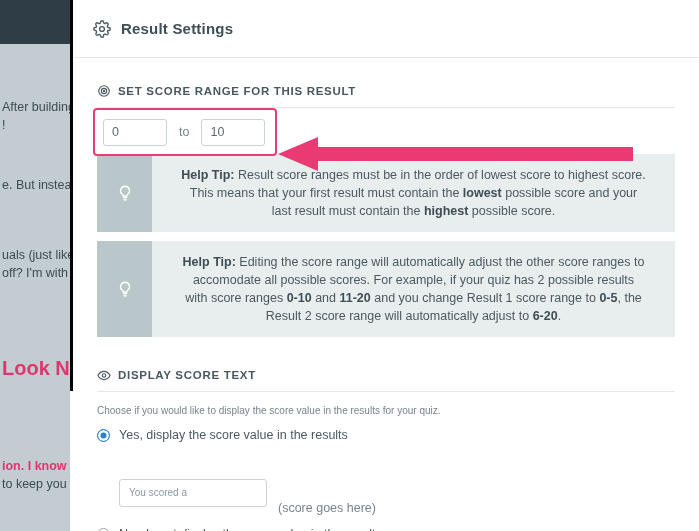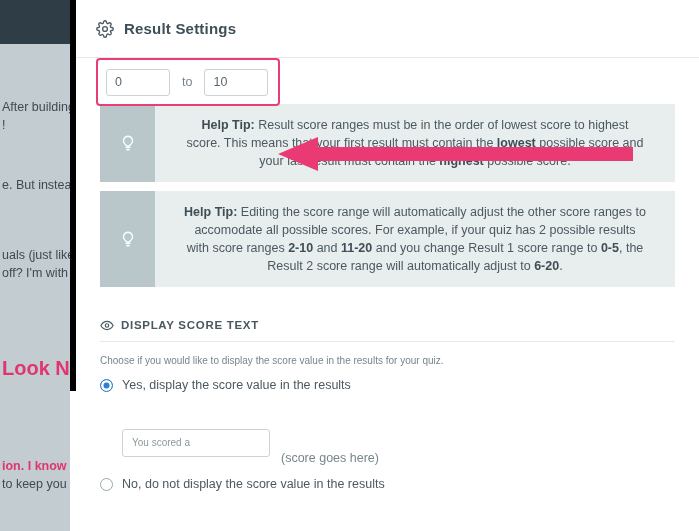--- a/index.html
+++ b/index.html
@@ -54,21 +54,21 @@
     color: #e0356f;
   }
 
   
   .panel {
     position: absolute;
     left: 70px; top: 0;
     width: 629px;
     height: 391px;
     background: #ffffff;
-    border-left: 6px solid #000000;
+    border-left: 3px solid #000000;
   }
   .panel-header {
     height: 58px;
     border-bottom: 1px solid #e6e9eb;
     display: flex;
     align-items: center;
     padding-left: 20px;
   }
   .panel-header .gear {
     width: 18px; height: 18px;
@@ -263,20 +263,30 @@
         <svg width="18" height="18" viewBox="0 0 24 24" fill="none" stroke="currentColor" stroke-width="1.8">
           <circle cx="12" cy="12" r="3.2"></circle>
           <path d="M19.4 14.5a1.6 1.6 0 0 0 .32 1.77l.06.06a2 2 0 1 1-2.83 2.83l-.06-.06a1.6 1.6 0 0 0-1.77-.32 1.6 1.6 0 0 0-1 1.47V21a2 2 0 1 1-4 0v-.11a1.6 1.6 0 0 0-1.05-1.46 1.6 1.6 0 0 0-1.77.32l-.06.06a2 2 0 1 1-2.83-2.83l.06-.06A1.6 1.6 0 0 0 4.6 15a1.6 1.6 0 0 0-1.47-1H3a2 2 0 1 1 0-4h.11a1.6 1.6 0 0 0 1.46-1.05 1.6 1.6 0 0 0-.32-1.77l-.06-.06a2 2 0 1 1 2.83-2.83l.06.06a1.6 1.6 0 0 0 1.77.32H9a1.6 1.6 0 0 0 1-1.47V3a2 2 0 1 1 4 0v.11a1.6 1.6 0 0 0 1 1.47 1.6 1.6 0 0 0 1.77-.32l.06-.06a2 2 0 1 1 2.83 2.83l-.06.06a1.6 1.6 0 0 0-.32 1.77V9a1.6 1.6 0 0 0 1.47 1H21a2 2 0 1 1 0 4h-.11a1.6 1.6 0 0 0-1.47 1z"></path>
         </svg>
       </span>
       <span class="panel-title">Result Settings</span>
     </div>
 
     <div class="panel-body">
 
+      <div class="section-head">
+        <span class="sicon">
+          <svg width="14" height="14" viewBox="0 0 24 24" fill="none" stroke="currentColor" stroke-width="2">
+            <circle cx="12" cy="12" r="9"></circle>
+            <circle cx="12" cy="12" r="4.5"></circle>
+            <circle cx="12" cy="12" r="1" fill="currentColor"></circle>
+          </svg>
+        </span>
+        <span class="section-title">SET SCORE RANGE FOR THIS RESULT</span>
+      </div>
 
 
       <div class="range-row-wrap">
         <div class="range-row">
           <input class="range-input" type="text" value="0" style="">
           <span class="range-to">to</span>
           <input class="range-input" type="text" value="10" style="">
         </div>
       </div>
 
@@ -288,21 +298,21 @@
         </div>
         <div class="tip-body"><b>Help Tip:</b> Result score ranges must be in the order of lowest score to highest score. This means that your first result must contain the <b>lowest</b> possible score and your last result must contain the <b>highest</b> possible score.</div>
       </div>
 
       <div class="tip">
         <div class="tip-icon">
           <svg width="18" height="18" viewBox="0 0 24 24" fill="none" stroke="currentColor" stroke-width="1.7">
             <path d="M9 18h6M10 21h4M12 3a6 6 0 0 0-3.6 10.8c.6.5.9 1.1 1 1.9h5.2c.1-.8.4-1.4 1-1.9A6 6 0 0 0 12 3z"></path>
           </svg>
         </div>
-        <div class="tip-body"><b>Help Tip:</b> Editing the score range will automatically adjust the other score ranges to accomodate all possible scores. For example, if your quiz has 2 possible results with score ranges <b>2-10</b> and <b>11-20</b> and you change Result 1 score range to <b>0-5</b>, the Result 2 score range will automatically adjust to <b>6-20</b>.</div>
+        <div class="tip-body"><b>Help Tip:</b> Editing the score range will automatically adjust the other score ranges to accomodate all possible scores. For example, if your quiz has 2 possible results with score ranges <b>0-10</b> and <b>11-20</b> and you change Result 1 score range to <b>0-5</b>, the Result 2 score range will automatically adjust to <b>6-20</b>.</div>
       </div>
 
       <div class="section-head" style="padding-top:22px;">
         <span class="sicon">
           <svg width="15" height="15" viewBox="0 0 24 24" fill="none" stroke="currentColor" stroke-width="2">
             <path d="M1.5 12S5.5 5 12 5s10.5 7 10.5 7-4 7-10.5 7S1.5 12 1.5 12z"></path>
             <circle cx="12" cy="12" r="3"></circle>
           </svg>
         </span>
         <span class="section-title">DISPLAY SCORE TEXT</span>

